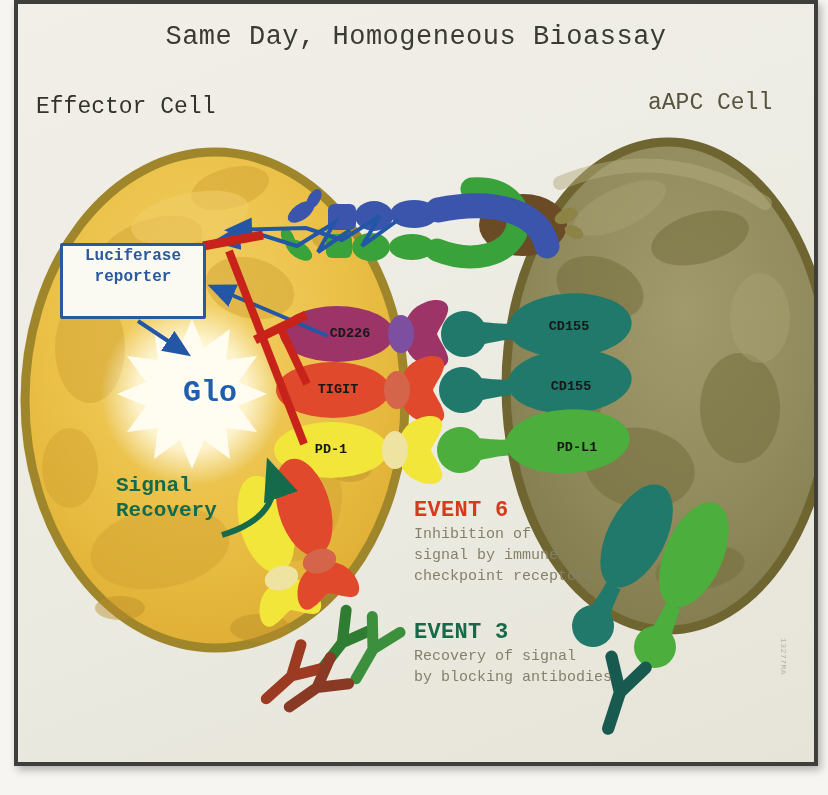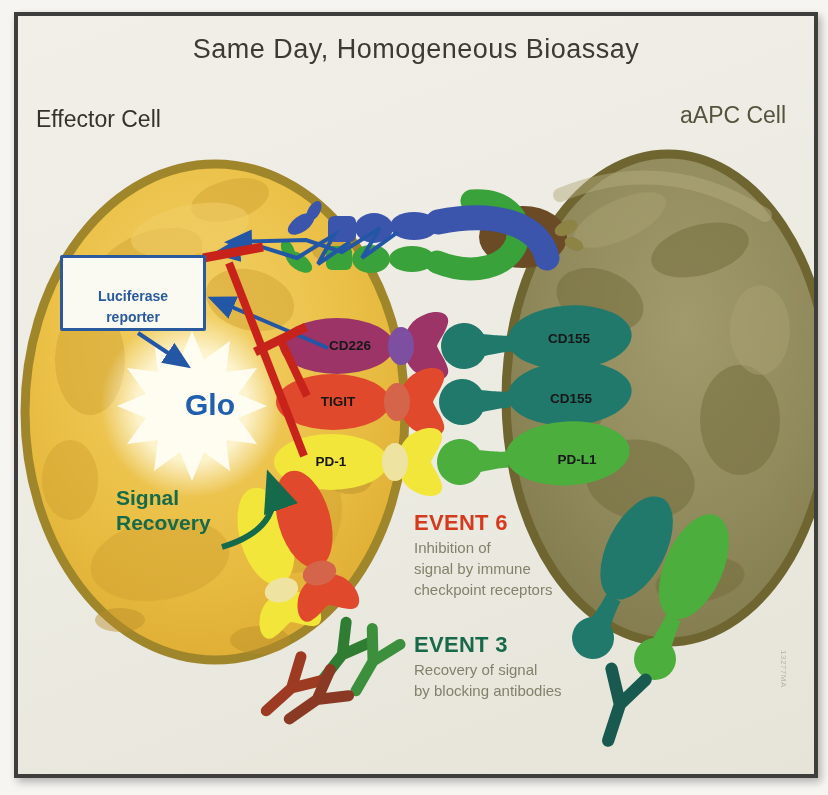--- a/index.html
+++ b/index.html
@@ -2,45 +2,46 @@
 <html><head>
 <meta charset="utf-8">
 <style>
   html,body{margin:0;padding:0;}
   body{
     width:828px;height:795px;position:relative;overflow:hidden;
     background:#f6f5f1;
     font-family:"Liberation Sans",sans-serif;
   }
   .photo-card{
-    position:absolute;left:14px;top:12px;width:796px;height:758px;
+    position:absolute;left:14px;top:0;width:796px;height:758px;
     border:4px solid #3e3e3c;
     background:linear-gradient(160deg,#f1efe8 0%,#ecebe2 55%,#e6e4d8 100%);
     overflow:hidden;
     box-shadow:3px 4px 8px rgba(0,0,0,.28);
+    font-family:Liberation Mono, monospace;
   }
   .layer-svg{position:absolute;left:-18px;top:-16px;width:828px;height:795px;}
   .txt{position:absolute;z-index:5;}
   .diagram-title{
     left:0;top:18px;width:100%;text-align:center;
     font-size:27px;color:#3b3a35;letter-spacing:.5px;
   }
   .cell-label{font-size:23px;font-weight:400;}
   .effector-cell-label{left:18px;top:90px;color:#33322c;}
-  .aapc-cell-label{left:630px;top:86px;color:#55533d;margin-left:32px;}
+  .aapc-cell-label{left:630px;top:86px;color:#55533d;}
   .event h3{margin:0;font-size:22px;font-weight:700;letter-spacing:.3px;}
   .event p{margin:3px 0 0 0;font-size:15px;line-height:18px;color:#84816b;}
   .event1{left:383px;top:96px;}   .event1 h3{color:#1d5ca8;}
   .event2{left:396px;top:494px;}  .event2 h3{color:#d53a1e;}
   .event3{left:396px;top:616px;}  .event3 h3{color:#17694a;}
   .reporter-box{
     left:42px;top:239px;width:140px;height:70px;
     background:#faf9f2;border:3px solid #2a5a9e;border-radius:2px;
-    display:flex;flex-direction:column;align-items:center;justify-content:flex-end;
-    font-size:14px;line-height:21px;font-weight:700;color:#2a5a9e;
+    display:flex;flex-direction:column;align-items:center;justify-content:flex-start;
+    font-size:16px;line-height:21px;font-weight:700;color:#2a5a9e;
   }
   .glo-label{left:132px;top:372px;width:120px;text-align:center;
     font-size:30px;font-weight:700;color:#1f5fae;}
   .signal-recovery-label{left:98px;top:469px;font-size:21px;line-height:25px;
     font-weight:700;color:#156a4b;}
   .rlabel{width:80px;text-align:center;font-size:13.5px;font-weight:700;color:#171717;}
   .lbl-cd226 {left:292px;top:322px;}
   .lbl-tigit {left:280px;top:378px;}
   .lbl-pd1   {left:273px;top:438px;}
   .lbl-cd155a{left:511px;top:315px;}

